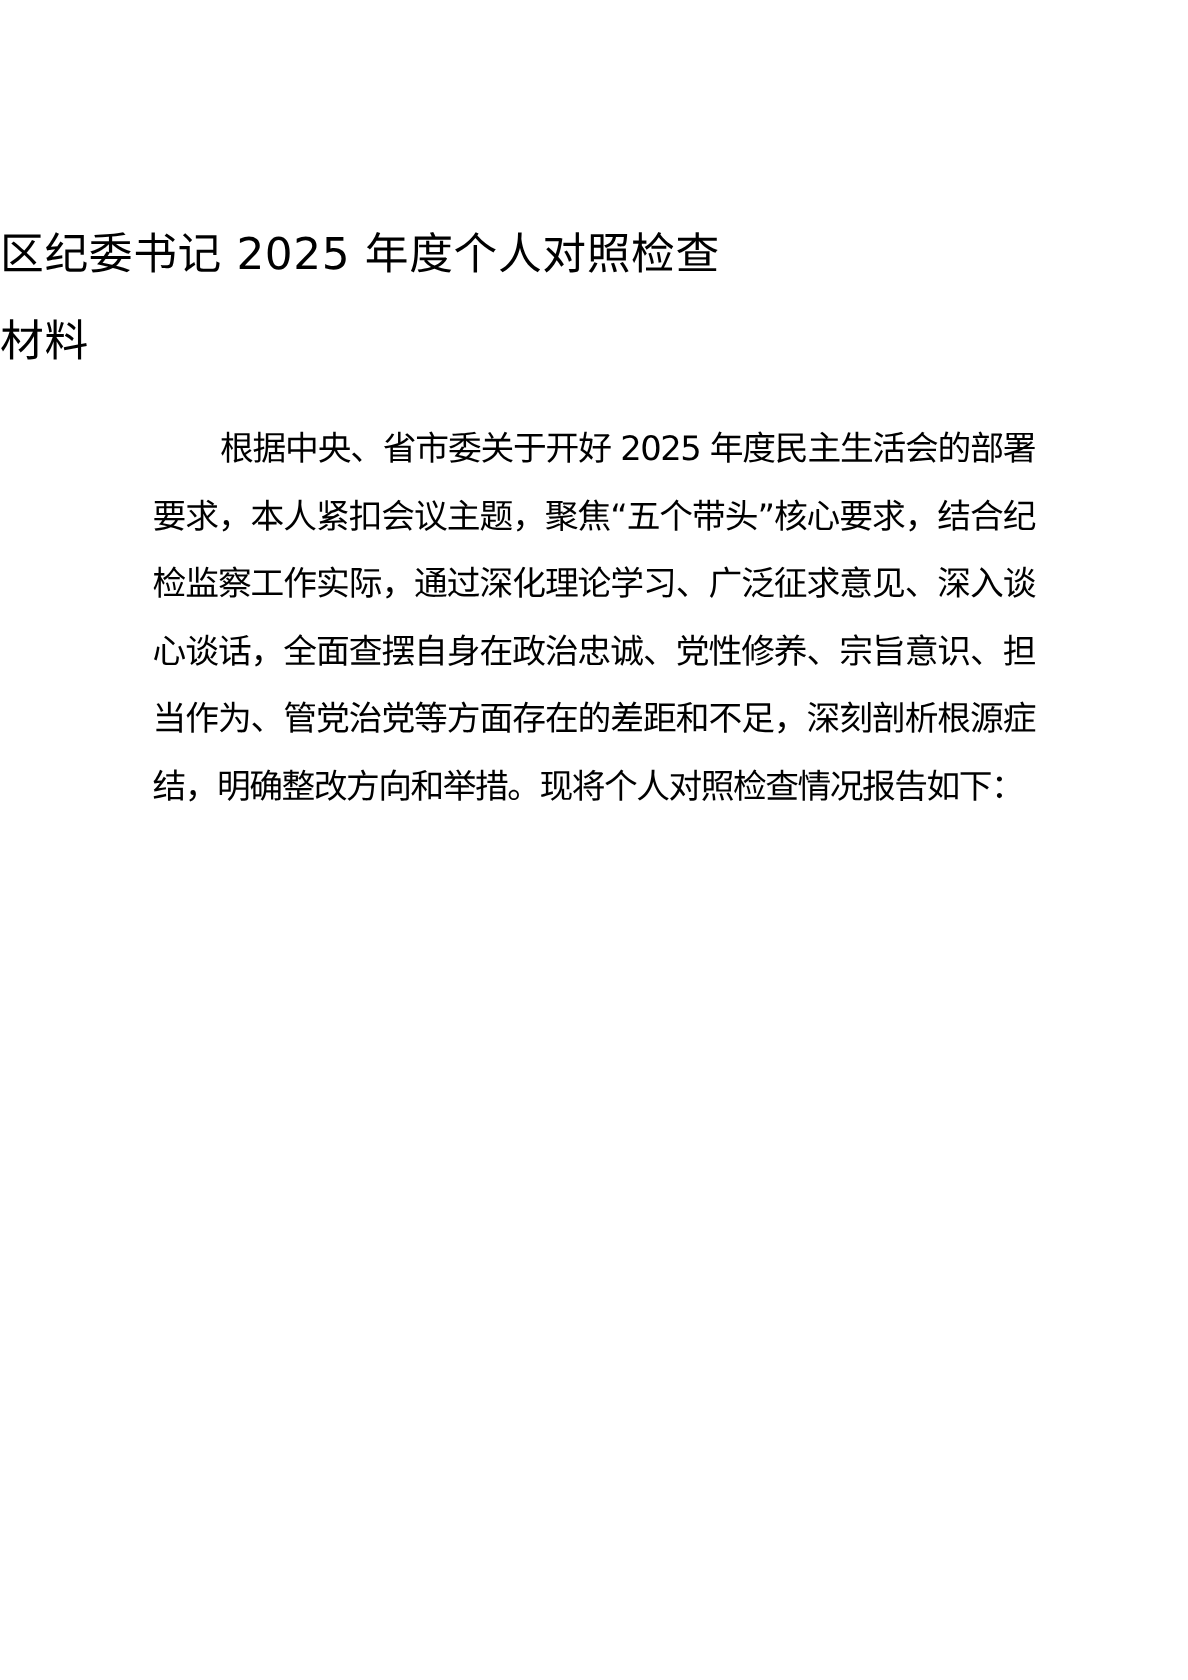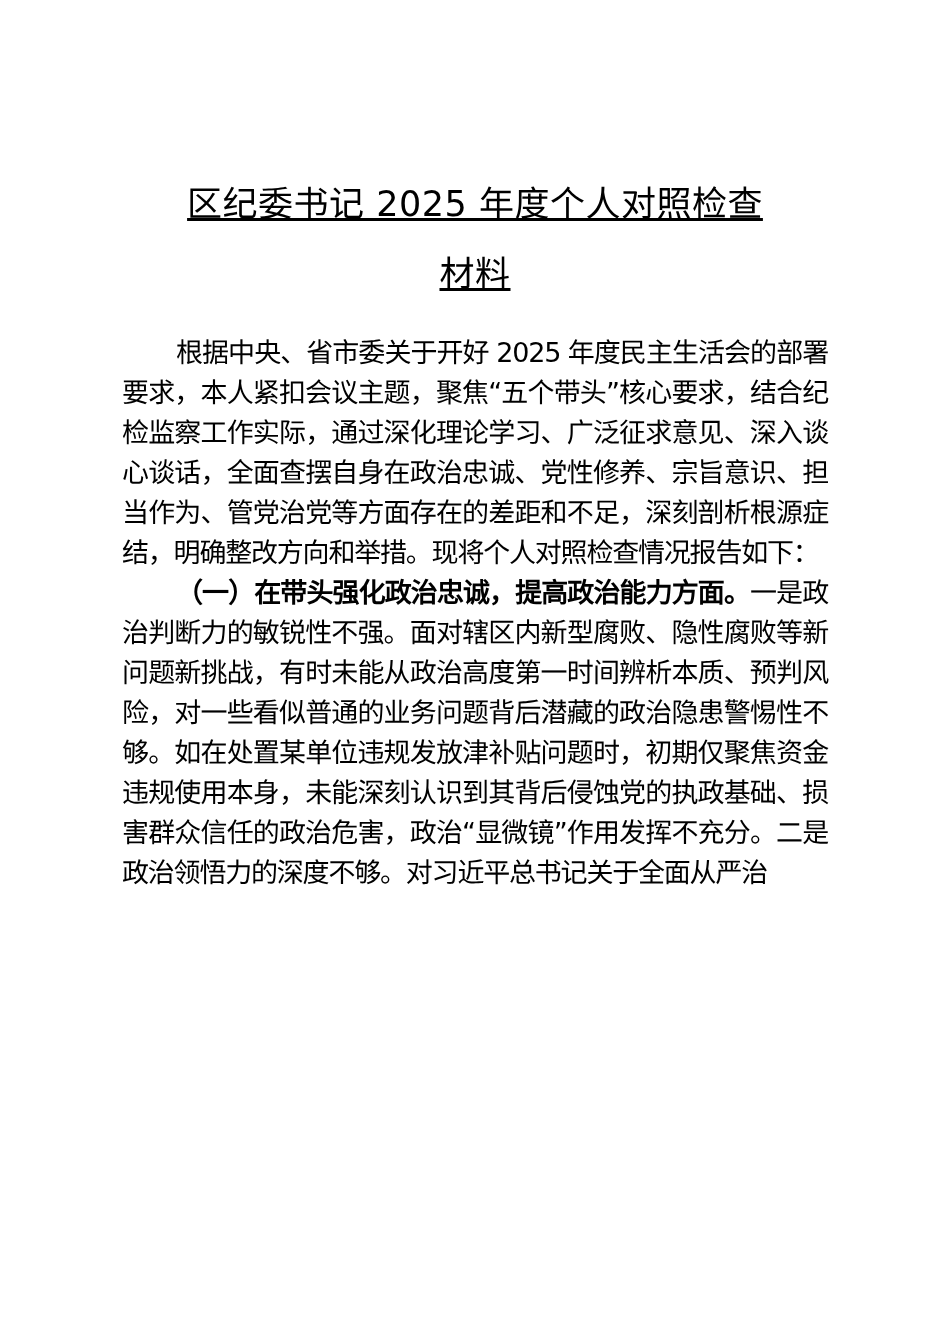--- a/index.html
+++ b/index.html
@@ -14,35 +14,34 @@
     margin: 0 auto;
     background: #ffffff;
     color: #000000;
     font-family: "DejaVu Sans", "Liberation Sans", sans-serif;
     overflow: hidden;
     box-sizing: border-box;
   }
   .doc-title {
     margin: 169px 0 0 0;
     padding: 0;
-    text-align: center;
+    text-align: left;
     font-size: 35px;
     line-height: 70px;
     font-weight: 400;
     letter-spacing: 0.5px;
-    text-decoration: underline;
   }
   .title-line {
     display: block;
   }
   .doc-body {
     width: 706px;
     margin: 24px auto 0 auto;
     font-size: 27px;
-    line-height: 40px;
+    line-height: 54px;
     letter-spacing: -1.2px;
     text-align: justify;
     text-justify: inter-character;
   }
   .para {
     margin: 0;
     padding: 0;
     text-indent: 2em;
   }
   .lead-bold {
@@ -57,17 +56,16 @@
   <h1 class="doc-title">
     <span class="title-line">区纪委书记 2025 年度个人对照检查</span>
     <span class="title-line">材料</span>
   </h1>
 
   <div class="doc-body">
 
     <p class="para">根据中央、省市委关于开好 2025 年度民主生活会的部署要求，本人紧扣会议主题，聚焦“五个带头”核心要求，结合纪检监察工作实际，通过深化理论学习、广泛征求意见、深入谈心谈话，全面查摆自身在政治忠诚、党性修养、宗旨意识、担当作为、管党治党等方面存在的差距和不足，深刻剖析根源症结，明确整改方向和举措。现将个人对照检查情况报告如下：</p>
 
 
-    <p class="para"><span class="lead-bold">（一）在带头强化政治忠诚，提高政治能力方面。</span><span>一是政治判断力的敏锐性不强。面对辖区内新型腐败、隐性腐败等新问题新挑战，有时未能从政治高度第一时间辨析本质、预判风险，对一些看似普通的业务问题背后潜藏的政治隐患警惕性不够。如在处置某单位违规发放津补贴问题时，初期仅聚焦资金违规使用本身，未能深刻认识到其背后侵蚀党的执政基础、损害群众信任的政治危害，政治“显微镜”作用发挥不充分。二是政治领悟力的深度不够。对习近平总书记关于全面从严治</span></p>
 
   </div>
 
 </div>
 
 </body></html>

